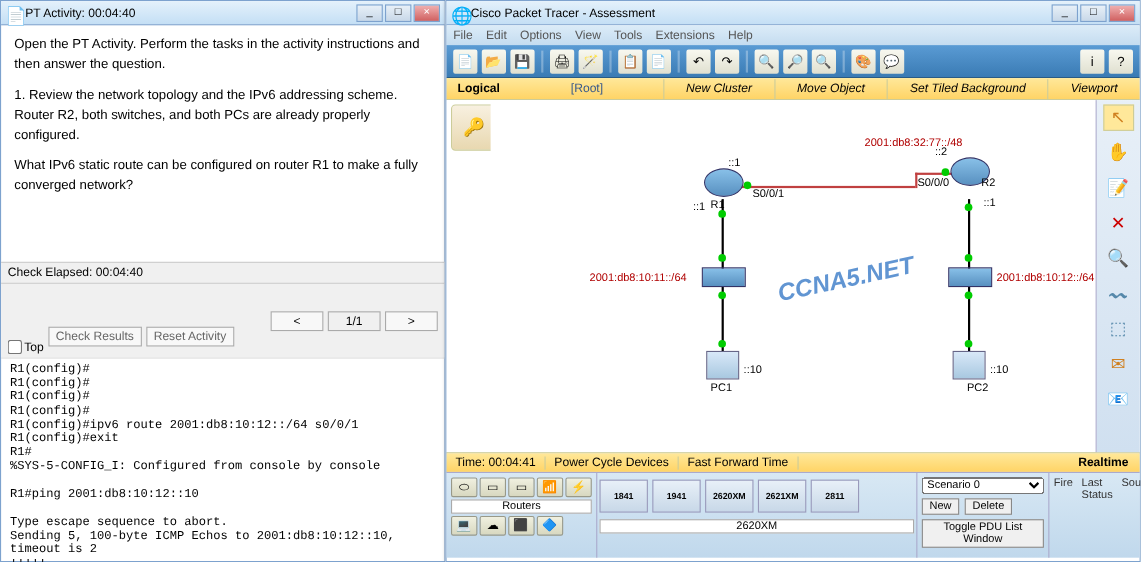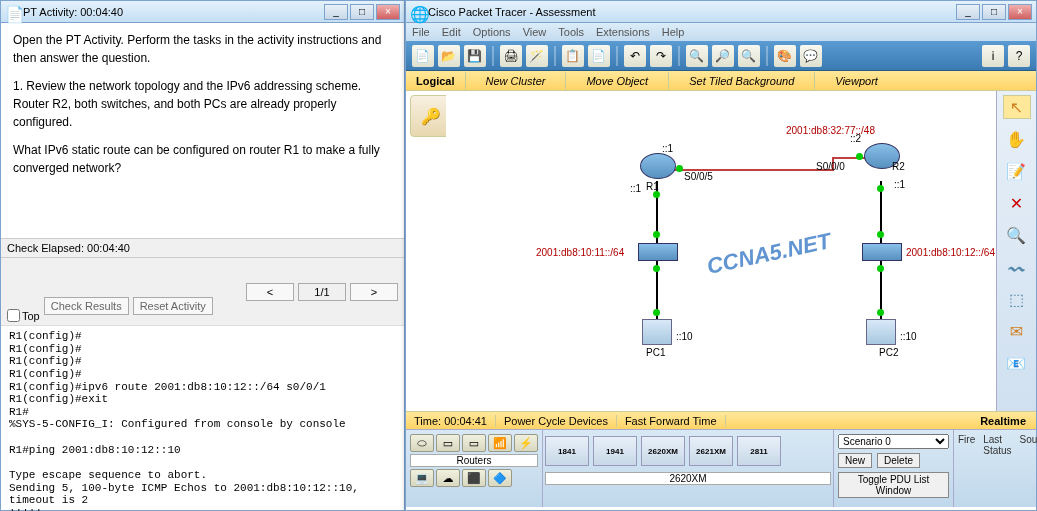--- a/index.html
+++ b/index.html
@@ -169,20 +169,21 @@
     <div class="tbtn">🔍</div>
     <div class="tsep"></div>
     <div class="tbtn">🎨</div>
     <div class="tbtn">💬</div>
     <div style="flex:1"></div>
     <div class="tbtn">ℹ</div>
     <div class="tbtn">?</div>
   </div>
   <div class="viewbar">
     <span class="tab">Logical</span>
+    <span class="root">[Root]</span>
     <span class="vbtn">New Cluster</span>
     <span class="vbtn">Move Object</span>
     <span class="vbtn">Set Tiled Background</span>
     <span class="vbtn">Viewport</span>
   </div>
 
   <div class="workspace">
     <div class="navcube">🔑</div>
     <div class="canvas-wrap">
 
@@ -211,22 +212,22 @@
       <div class="dot" style="left:230px;top:74px;"></div>
         <div class="dot" style="left:410px;top:62px;"></div>
 
       <div class="netlabel" style="left:340px;top:34px;">2001:db8:32:77::/48</div>
       <div class="netlabel" style="left:90px;top:156px;">2001:db8:10:11::/64</div>
       <div class="netlabel" style="left:460px;top:156px;">2001:db8:10:12::/64</div>
       <div class="dev-label" style="left:200px;top:90px;">R1</div>
       <div class="dev-label" style="left:446px;top:70px;">R2</div>
       <div class="dev-label" style="left:200px;top:256px;">PC1</div>
       <div class="dev-label" style="left:433px;top:256px;">PC2</div>
-      <div class="dev-label" style="left:238px;top:80px;">S0/0/5</div>
-      <div class="dev-label" style="left:370px;top:70px;">S0/0/0</div>
+      <div class="dev-label" style="left:238px;top:80px;">S0/0/1</div>
+      <div class="dev-label" style="left:388px;top:70px;">S0/0/0</div>
       <div class="dev-label" style="left:216px;top:52px;">::1</div>
       <div class="dev-label" style="left:404px;top:42px;">::2</div>
       <div class="dev-label" style="left:184px;top:92px;">::1</div>
       <div class="dev-label" style="left:448px;top:88px;">::1</div>
       <div class="dev-label" style="left:230px;top:240px;">::10</div>
       <div class="dev-label" style="left:454px;top:240px;">::10</div>
       <div class="watermark" style="left:260px;top:150px;">CCNA5.NET</div>
     </div>
     <div class="righttools">
       <div class="rtool" style="background:#ffe89a;border:1px solid #cc9;">↖</div>

